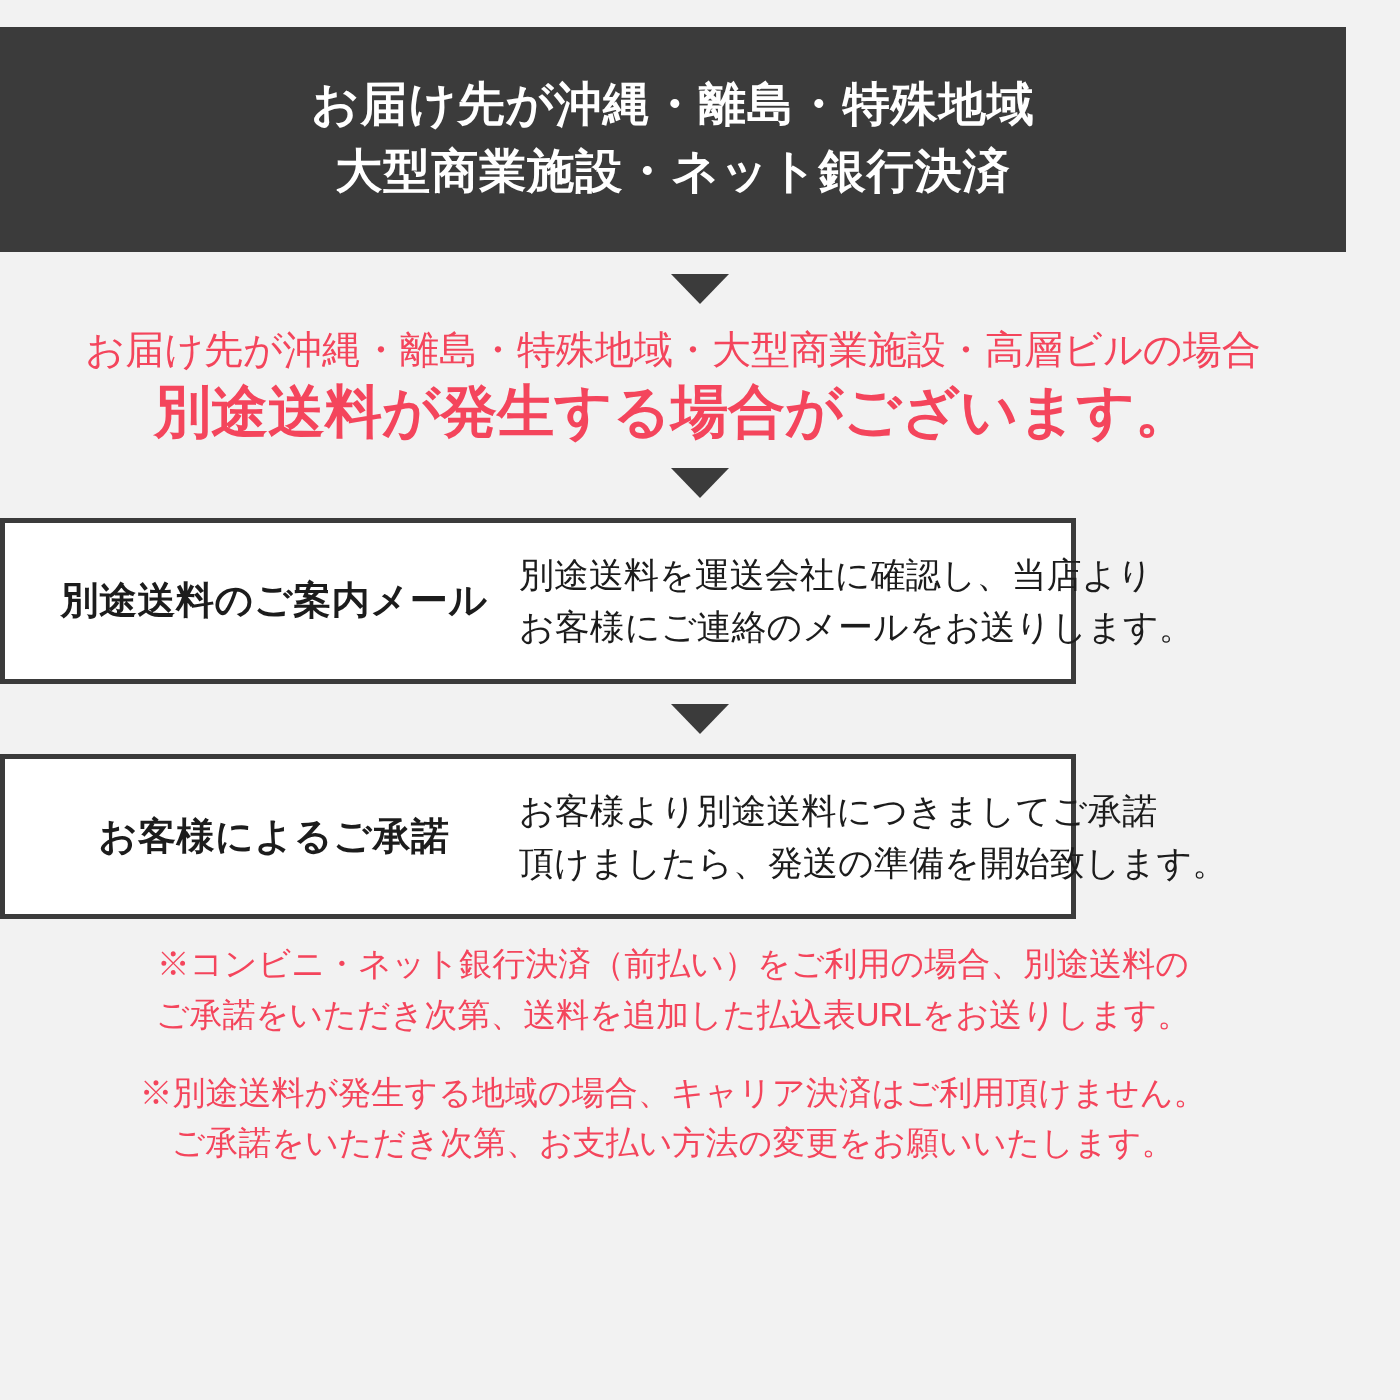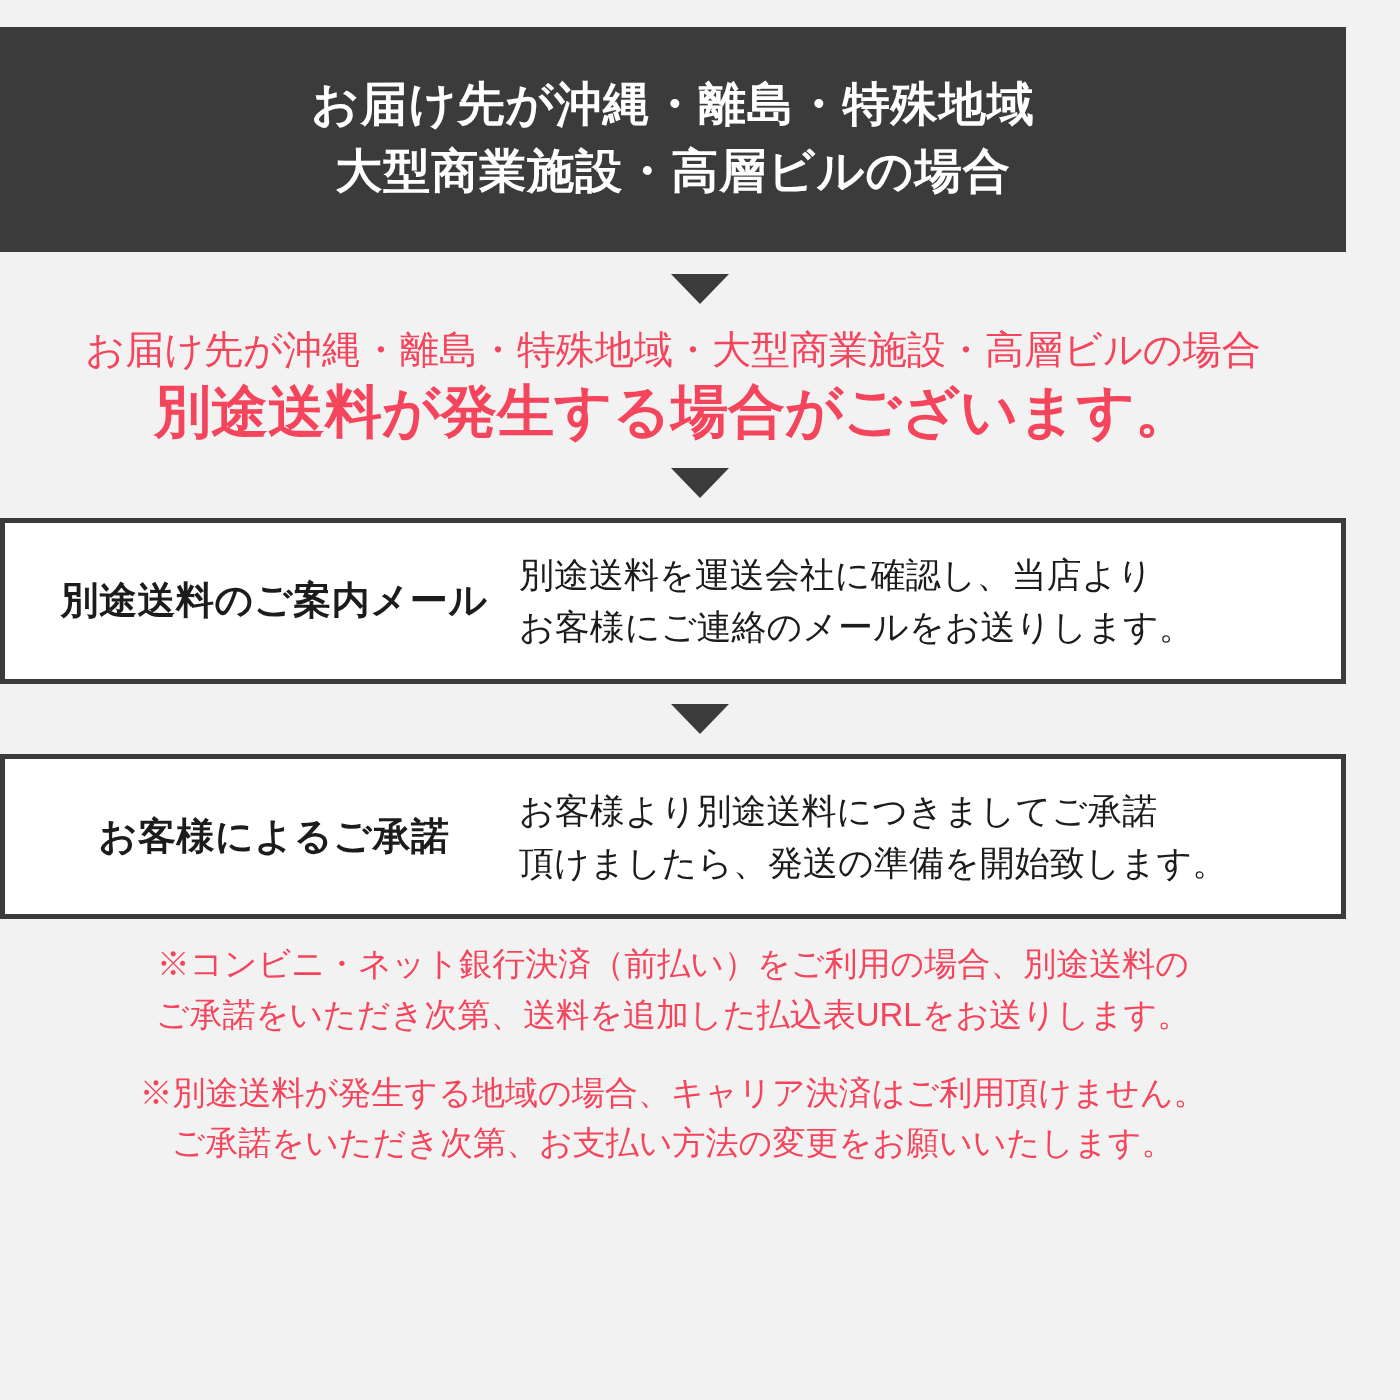--- a/index.html
+++ b/index.html
@@ -72,21 +72,21 @@
   .red-big {
     font-size: 57px;
     font-weight: bold;
     line-height: 1.28;
     white-space: nowrap;
     letter-spacing: 0px;
   }
 
   
   .step-box {
-    width: 1346px;
+    width: 1076px;
     box-sizing: border-box;
     border: 5px solid #3b3b3b;
     background: #ffffff;
     display: flex;
     align-items: center;
     padding: 26px 24px;
   }
   .step-label {
     flex: 0 0 490px;
     text-align: center;
@@ -120,21 +120,21 @@
   .note-para div { white-space: nowrap; }
   .note-para + .note-para { margin-top: 28px; }
 </style>
 </head>
 <body>
 
 <div class="page">
 
   <div class="header-band">
     <div class="header-line">お届け先が沖縄・離島・特殊地域</div>
-    <div class="header-line">大型商業施設・高層ビルの場合</div>
+    <div class="header-line">大型商業施設・ネット銀行決済</div>
   </div>
 
   <div class="gap-a"></div>
   <div class="arrow-wrap">
     <div class="arrow"></div>
   </div>
   <div class="gap-a"></div>
 
   <div class="red-block">
     <div class="red-small">お届け先が沖縄・離島・特殊地域・大型商業施設・高層ビルの場合</div>

